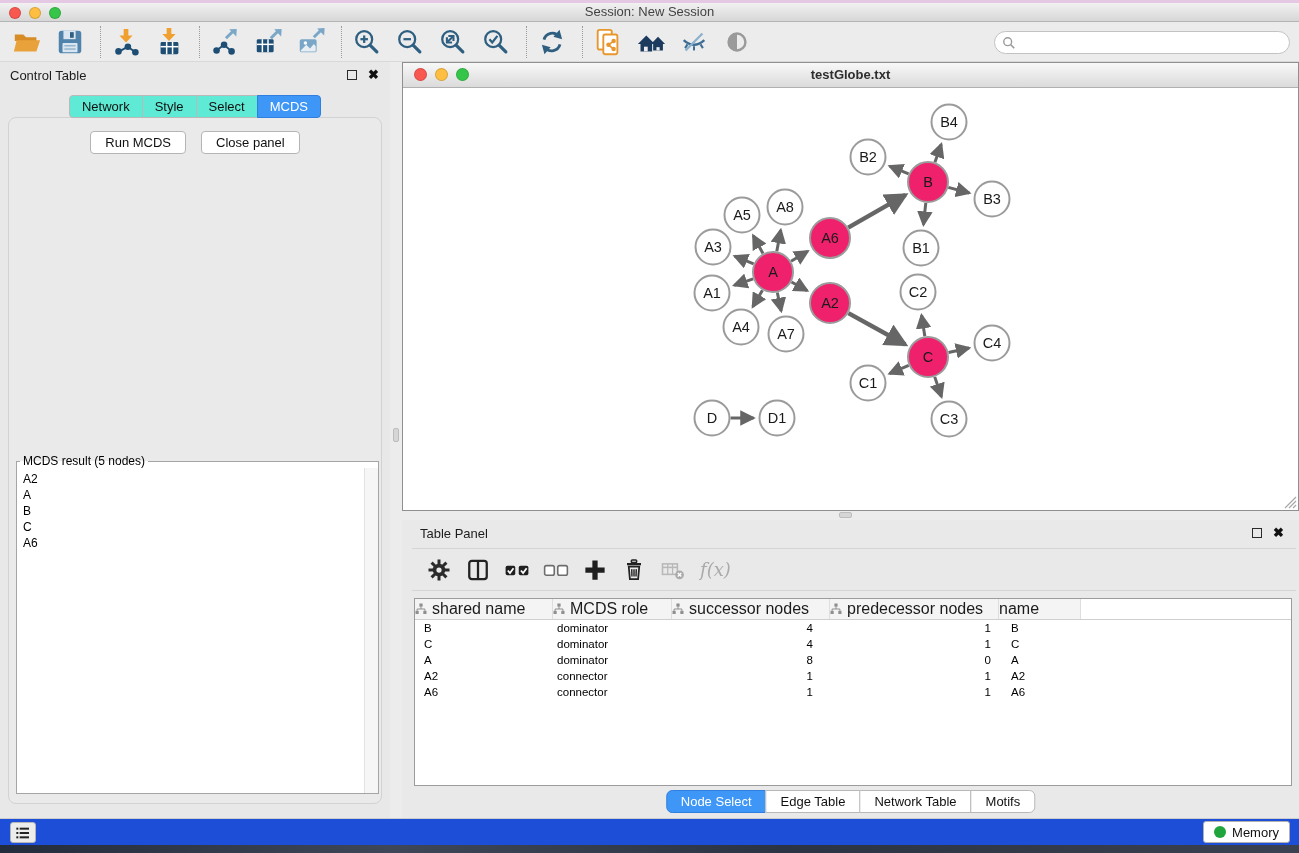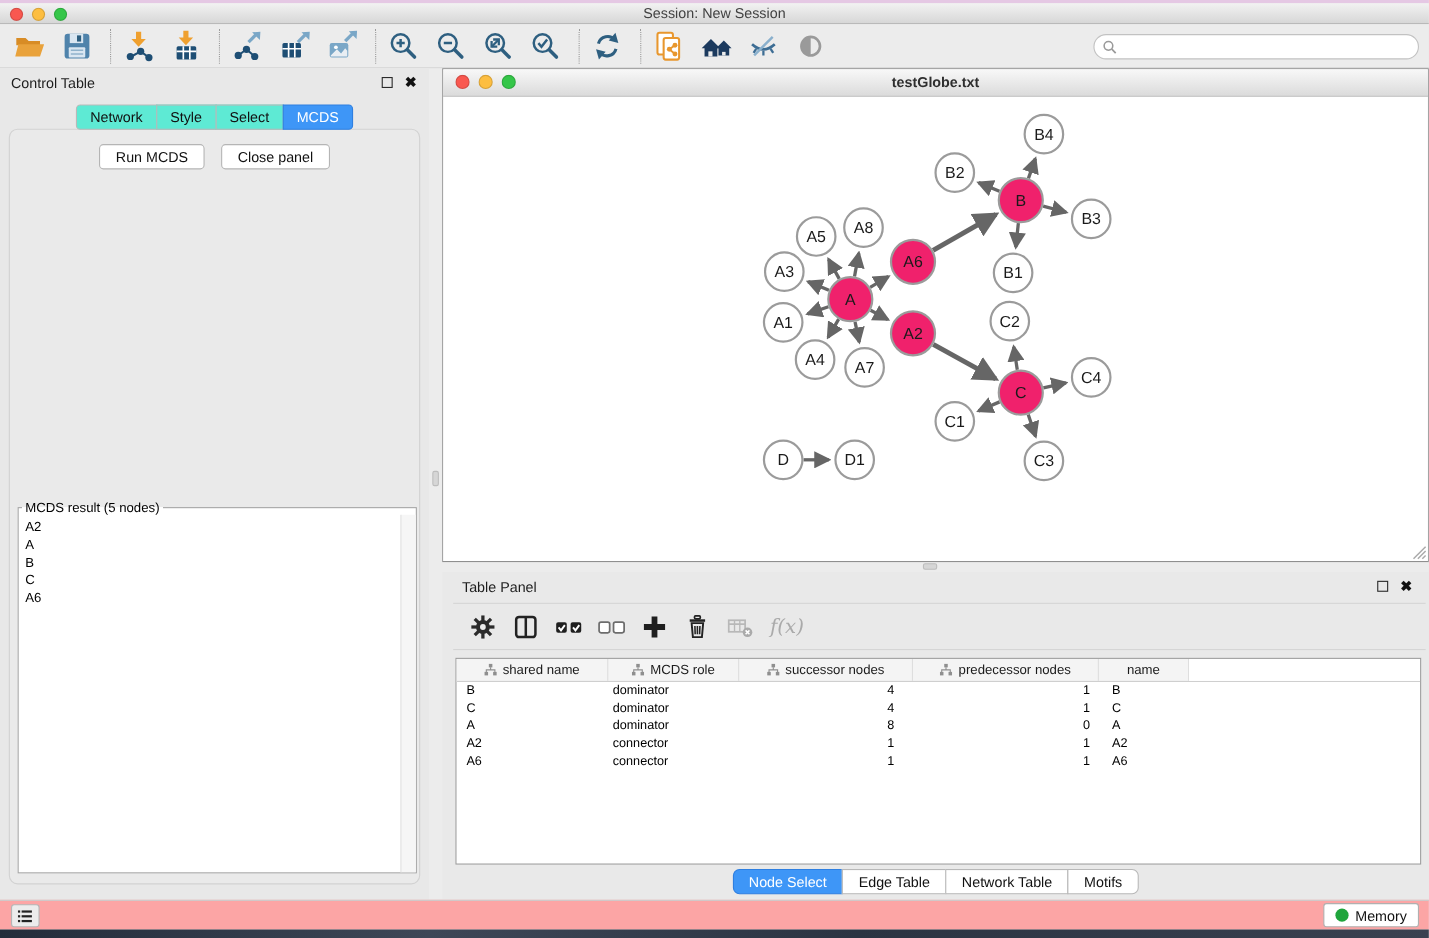--- a/index.html
+++ b/index.html
@@ -59,37 +59,37 @@
   .hdiv-nub{position:absolute;left:839px;top:512px;width:13px;height:6px;background:#d6d6d6;border:1px solid #bdbdbd;border-radius:2px}
   
   .table-panel{position:absolute;left:402px;top:520px;width:897px;height:298px;background:#e9e9e9}
   .tp-titlebar{height:26px;display:flex;align-items:center;padding:0 14px 0 18px;font-size:13px;color:#1d1d1d}
   .tp-toolbar{position:absolute;left:10px;right:3px;top:28px;height:43px;border-top:1px solid #d5d5d5;border-bottom:1px solid #d5d5d5;display:flex;align-items:center;padding-left:13px}
   .tp-btn{width:28px;height:28px;margin-right:11px;display:flex;align-items:center;justify-content:center}
   .tp-btn svg{width:28px;height:28px}
   .fx{font-family:"DejaVu Serif",serif;font-style:italic;font-size:18px;color:#aaa;margin-left:2px}
   .table-wrap{position:absolute;left:12px;right:7px;top:78px;height:188px;background:#fff;border:1px solid #9c9c9c;overflow:hidden;--cols:138px 119px 158px 169px 82px 1fr}
   .thead{display:grid;grid-template-columns:var(--cols);height:21px;background:#f4f4f4;border-bottom:1px solid #cfcfcf}
-  .th{display:flex;align-items:center;justify-content:center;gap:5px;font-size:12px;color:#1b1b1b;border-right:1px solid #dedede;overflow:hidden}
+  .th{display:flex;align-items:center;justify-content:flex-start;gap:5px;font-size:16px;color:#1b1b1b;border-right:1px solid #dedede;overflow:hidden}
   .th:last-child{border-right:none}
   .th svg{width:12px;height:12px}
   .trow{display:grid;grid-template-columns:var(--cols);height:16px;font-size:11.5px;color:#000}
   .td{line-height:16px;white-space:nowrap;overflow:hidden}
   .td.c0{padding-left:9px}
   .td.c1{padding-left:4px}
   .td.c2{text-align:right;padding-right:17px}
   .td.c3{text-align:right;padding-right:8px}
   .td.c4{padding-left:12px}
   .tp-tabs{position:absolute;bottom:5px;left:50%;transform:translateX(-50%);display:flex}
   .seg{font-size:13px;padding:3px 14px;background:#fff;border:1px solid #b8b8b8;margin-left:-1px;color:#111}
   .seg:first-child{border-radius:6px 0 0 6px;margin-left:0}
   .seg:last-child{border-radius:0 6px 6px 0}
   .seg.active{background:#3e96f7;border-color:#2f7fe0;color:#fff}
   
-  .statusbar{position:absolute;left:0;right:0;bottom:8px;height:27px;background:#fca5a5;border-top:1px solid #cdcdcd}
+  .statusbar{position:absolute;left:0;right:0;bottom:8px;height:27px;background:#1d4ed8;border-top:1px solid #cdcdcd}
   .list-btn{position:absolute;left:10px;top:3px;width:26px;height:21px;background:#ececec;border:1px solid #b5b5b5;border-radius:3px;display:flex;align-items:center;justify-content:center}
   .list-btn svg{width:16px;height:14px}
   .memory-btn{position:absolute;right:9px;top:2px;height:22px;background:#fff;border:1px solid #b0b0b0;border-radius:3px;display:flex;align-items:center;padding:0 10px;font-size:13px;color:#111;gap:6px}
   .mem-dot{width:12px;height:12px;border-radius:50%}
   .desk-bottom{position:absolute;left:0;right:0;bottom:0;height:8px;background:linear-gradient(90deg,#232c3a,#3e4757 30%,#2b3442 60%,#3a4150)}
 </style>
 </head>
 <body>
 
 <div class="desk-top"></div>

